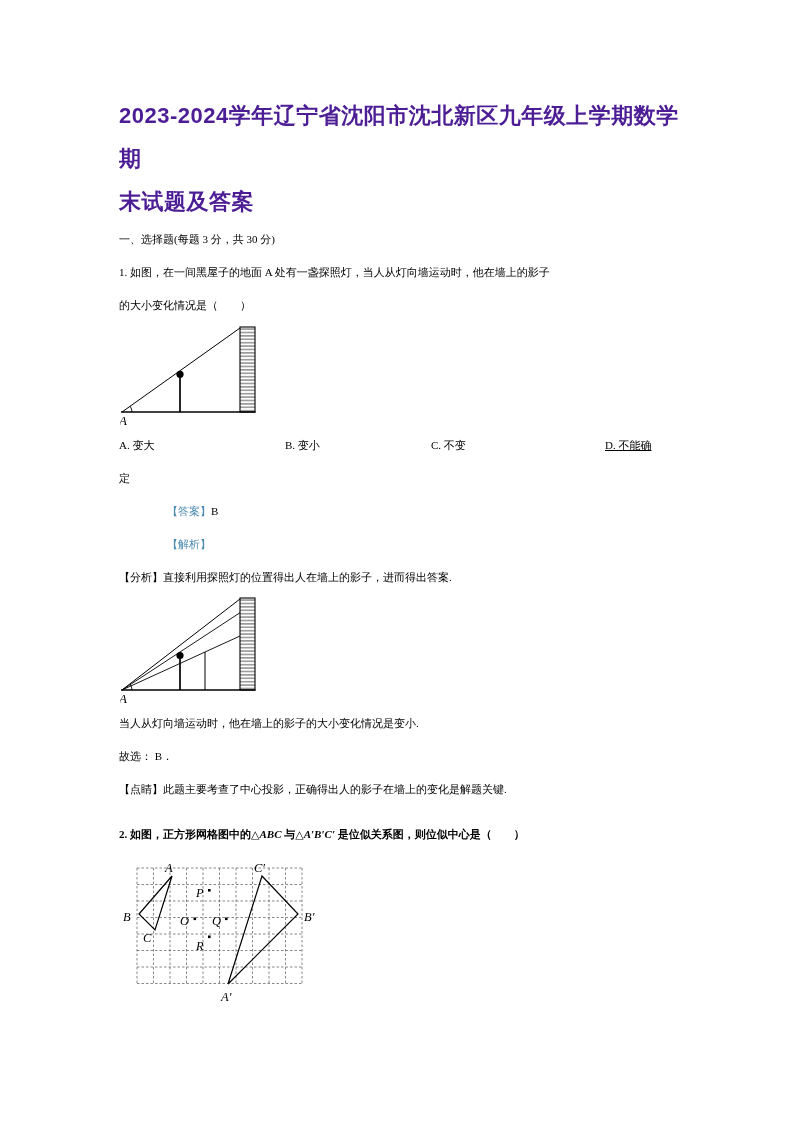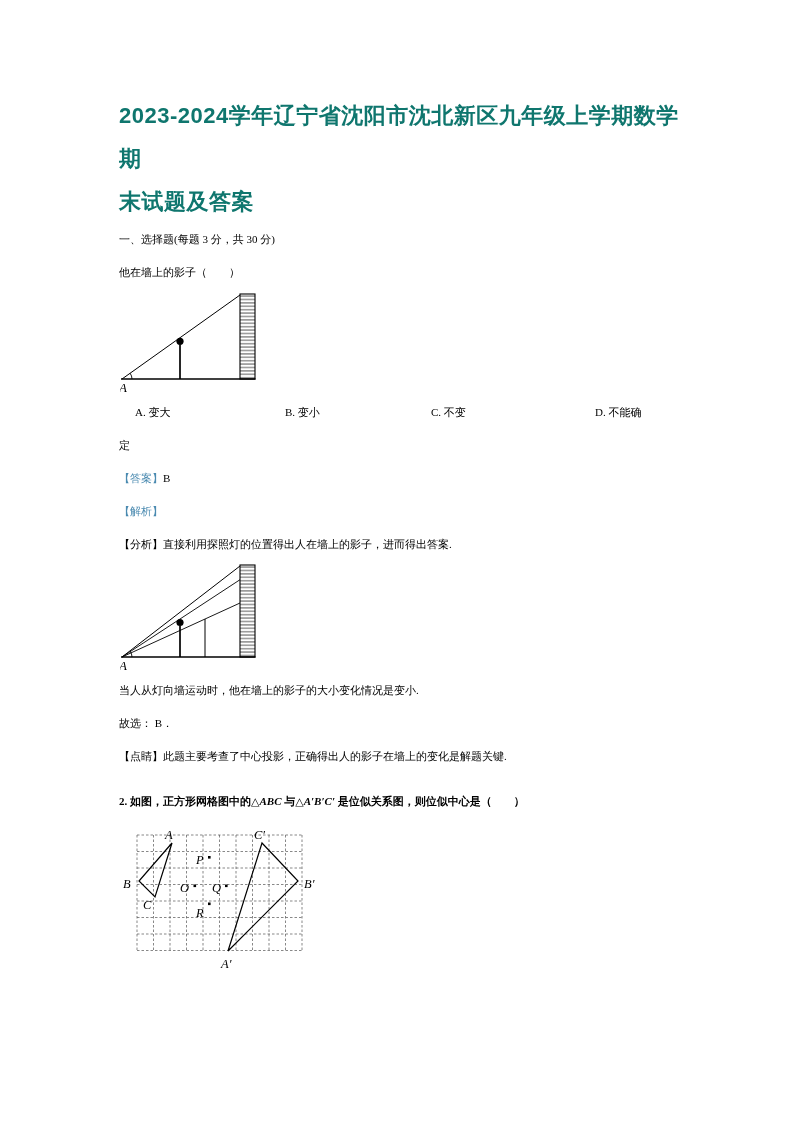--- a/index.html
+++ b/index.html
@@ -7,27 +7,27 @@
   body {
     width:793px; height:1122px;
     font-family:"Liberation Serif","DejaVu Serif",serif;
     color:#000;
   }
   .page { position:relative; width:793px; height:1122px; background:#fff; overflow:hidden; }
   .content { position:absolute; left:119px; top:94px; width:566px; }
   .title {
     font-family:"Liberation Sans","DejaVu Sans",sans-serif;
     font-weight:bold; font-size:22px; line-height:43px; letter-spacing:0.5px;
-    color:#0f766e;
+    color:#4c1d95;
   }
   p.line { font-size:11px; line-height:33px; }
-  .accent { color:var(--accent,#4a8ab0); }
+  .accent { color:var(--accent,#4a8ab0);margin-left:48px; }
   .options-row { position:relative; height:33px; }
   .options-row .opt { position:absolute; top:0; white-space:nowrap; }
-  .opt-a { left:16px;text-align:center; } .opt-b { left:166px; } .opt-c { left:312px; } .opt-d { left:476px; }
+  .opt-a { left:0;text-align:center; } .opt-b { left:166px; } .opt-c { left:312px; } .opt-d { left:486px;text-decoration:underline; }
   .figure { display:block; }
   .fig1-wrap { margin:2px 0 0 1px; }
   .fig2-wrap { margin:1px 0 0 1px; }
   .fig3-wrap { margin:7px 0 0 2px; }
   svg { display:block; }
   .fig-label { font-family:"Liberation Serif","DejaVu Serif",serif; font-style:italic; font-size:13px; fill:#000; }
   .grid-label { font-family:"Liberation Serif","DejaVu Serif",serif; font-style:italic; font-size:12.5px; fill:#000; }
   .math { font-style:italic; }
   .q2-stem { margin-top:12px;font-weight:bold; }
 </style>
@@ -37,21 +37,22 @@
 <div class="page">
   <div class="content">
 
     <h1 class="title">
       <div>2023-2024学年辽宁省沈阳市沈北新区九年级上学期数学期</div>
       <div>末试题及答案</div>
     </h1>
 
     <p class="line">一、选择题(每题 3 分，共 30 分)</p>
 
-    <p class="line">他在墙上的影子（　　）</p>
+    <p class="line">1. 如图，在一间黑屋子的地面 A 处有一盏探照灯，当人从灯向墙运动时，他在墙上的影子</p>
+    <p class="line">的大小变化情况是（　　）</p>
 
     <div class="fig1-wrap">
       <svg class="figure" width="150" height="105" viewBox="0 0 150 105">
         <defs>
           <pattern id="hatch1" width="6" height="3.4" patternUnits="userSpaceOnUse">
             <line x1="0" y1="1.7" x2="6" y2="1.7" stroke="#000" stroke-width="0.7"></line>
           </pattern>
         </defs>
         <rect x="120" y="3" width="15" height="85" fill="url(#hatch1)" stroke="#000" stroke-width="1.1"></rect>
         <line x1="1" y1="88" x2="135.5" y2="88" stroke="#000" stroke-width="1.3"></line>

